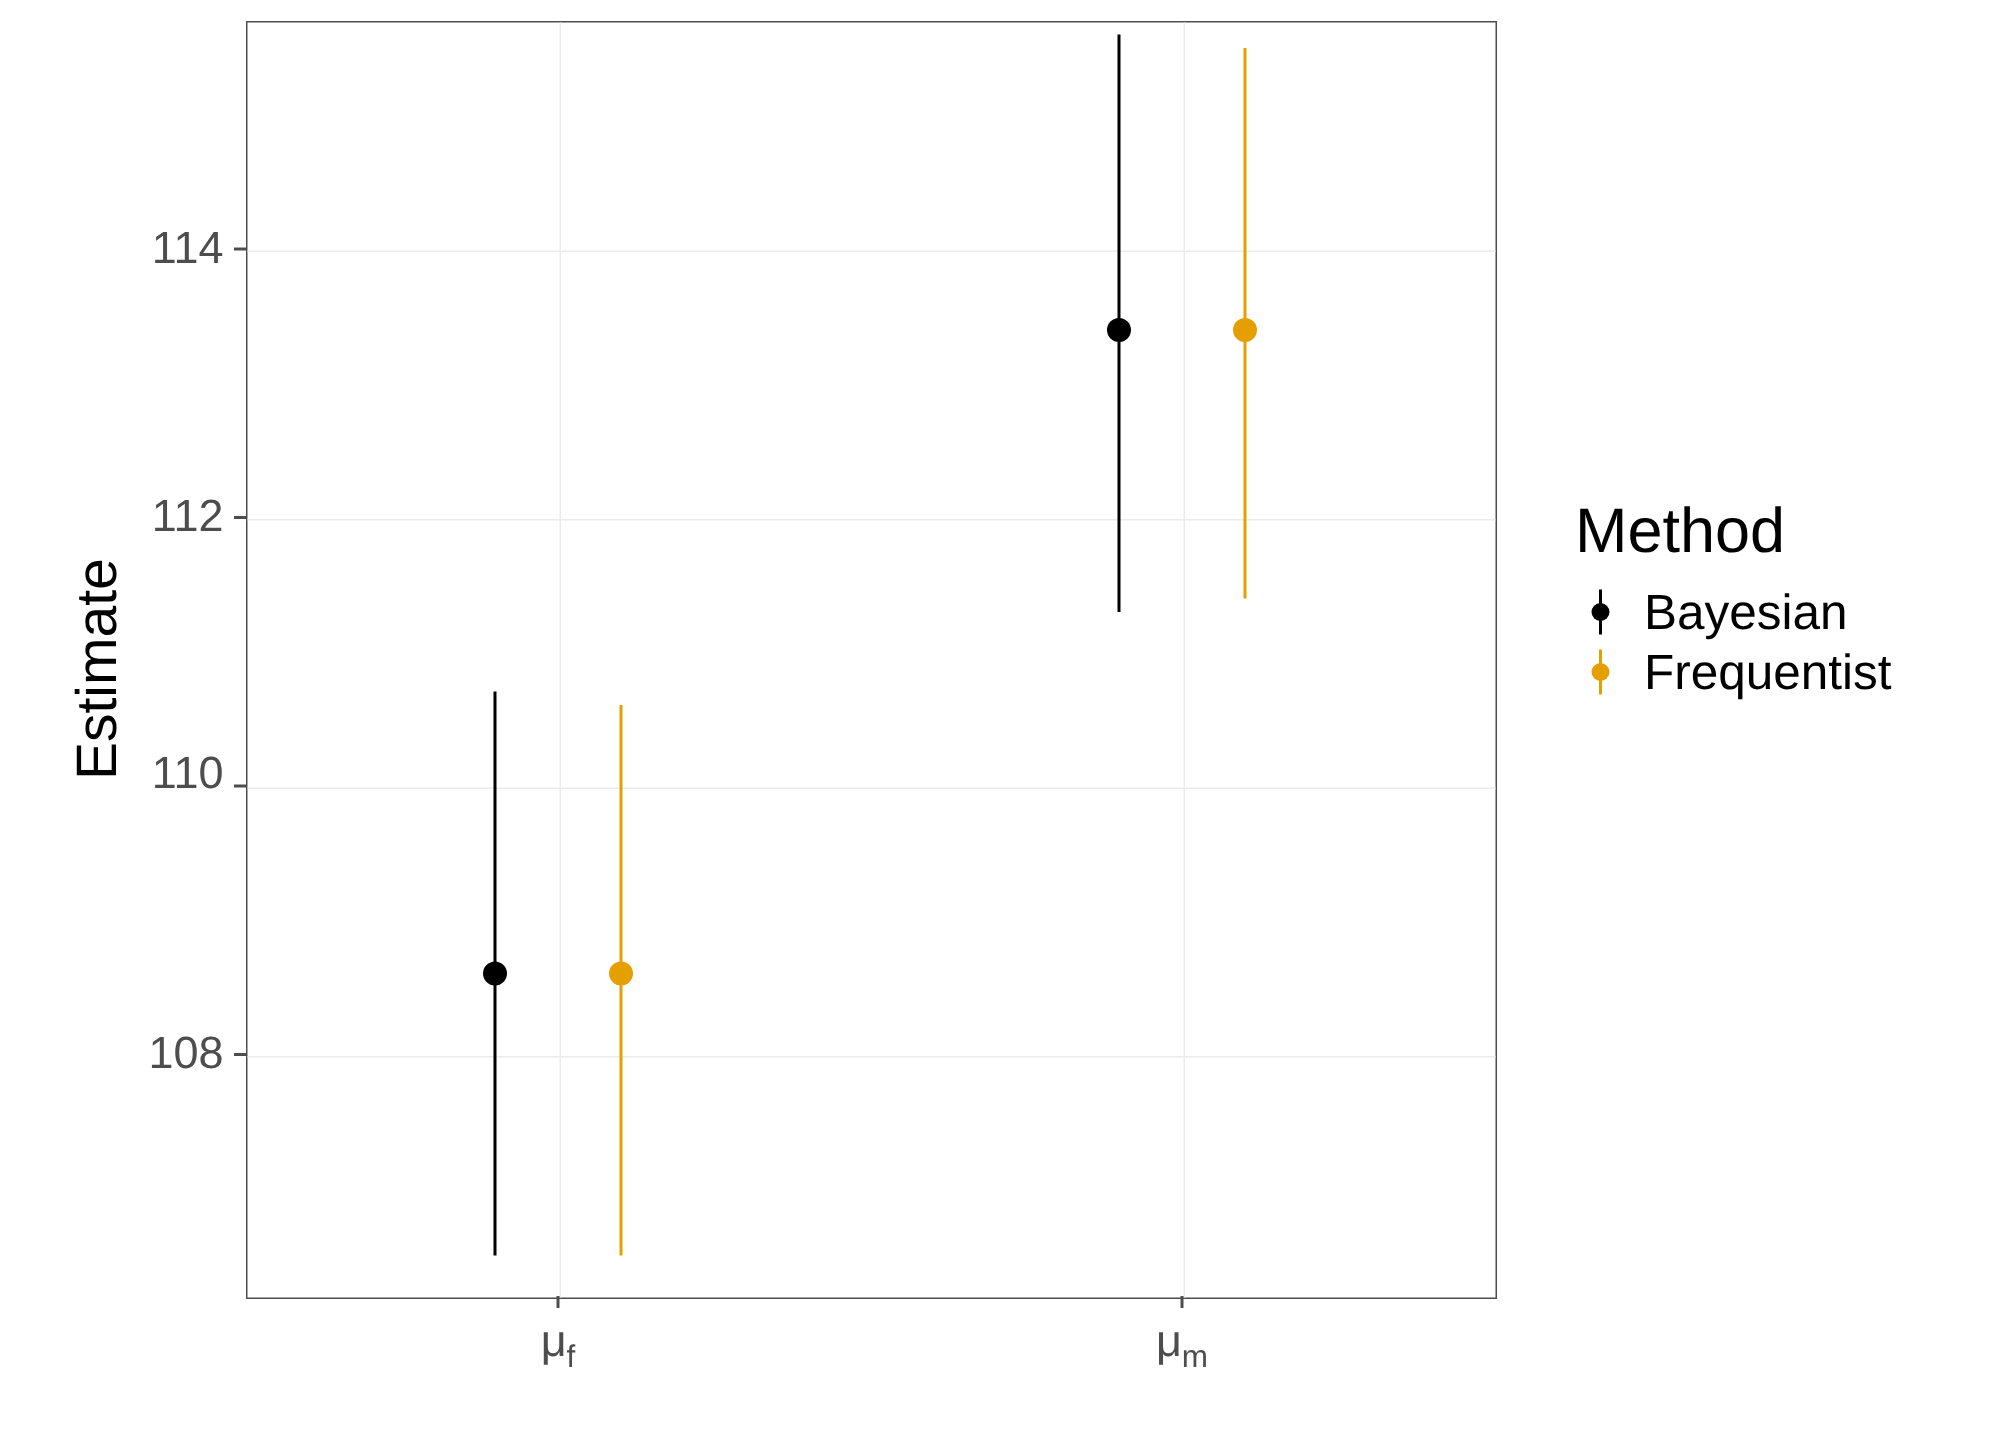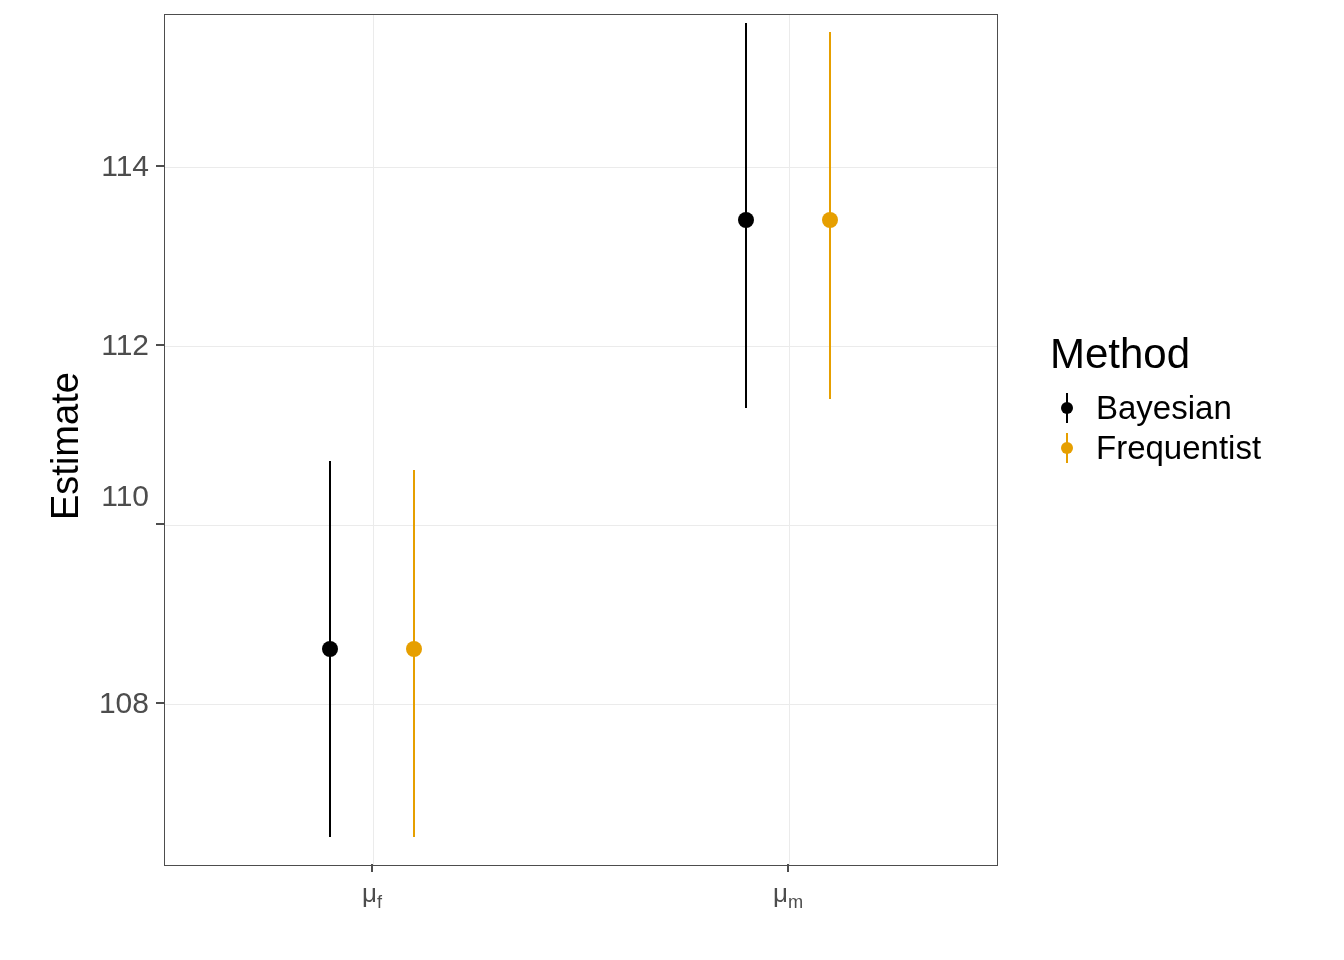--- a/index.html
+++ b/index.html
@@ -36,21 +36,21 @@
   }
   .tick-y {
     position: absolute;
     font-size: 30px;
     color: #4d4d4d;
     text-align: right;
     transform: translateY(-50%);
   }
   .tick-x {
     position: absolute;
-    font-size: 26px;
+    font-size: 30px;
     color: #4d4d4d;
     text-align: center;
     transform: translateX(-50%);
     white-space: nowrap;
   }
   .tick-x sub { font-size: 70%; }
   .tick-mark-y {
     position: absolute;
     width: 8px;
     height: 1.5px;
@@ -152,21 +152,21 @@
         <div class="legend-key">
           <div class="stick" style="background: rgb(230, 159, 0);"></div>
           <div class="dot" style="background: rgb(230, 159, 0);"></div>
         </div>
         <div class="legend-label">Frequentist</div>
       </div>
     </div>
 
 <div class="tick-y" style="left: 94px; top: 702.947px; width: 55px;">108</div>
     <div class="tick-mark-y" style="left: 156px; top: 702.197px;"></div>
-    <div class="tick-y" style="left: 94px; top: 496px; width: 55px;">110</div>
+    <div class="tick-y" style="left: 94px; top: 516px; width: 55px;">110</div>
     <div class="tick-mark-y" style="left: 156px; top: 523.25px;"></div>
     <div class="tick-y" style="left: 94px; top: 345.053px; width: 55px;">112</div>
     <div class="tick-mark-y" style="left: 156px; top: 344.303px;"></div>
     <div class="tick-y" style="left: 94px; top: 166.105px; width: 55px;">114</div>
     <div class="tick-mark-y" style="left: 156px; top: 165.355px;"></div>
     <div class="tick-x" style="left: 372px; top: 878px;">μ<sub>f</sub></div>
     <div class="tick-mark-x" style="left: 371.25px; top: 864px;"></div>
     <div class="tick-x" style="left: 788px; top: 878px;">μ<sub>m</sub></div>
     <div class="tick-mark-x" style="left: 787.25px; top: 864px;"></div>
     <div class="point-bar" style="left: 330.4px; top: 461.368px; height: 375.789px; background: rgb(0, 0, 0);"></div>

